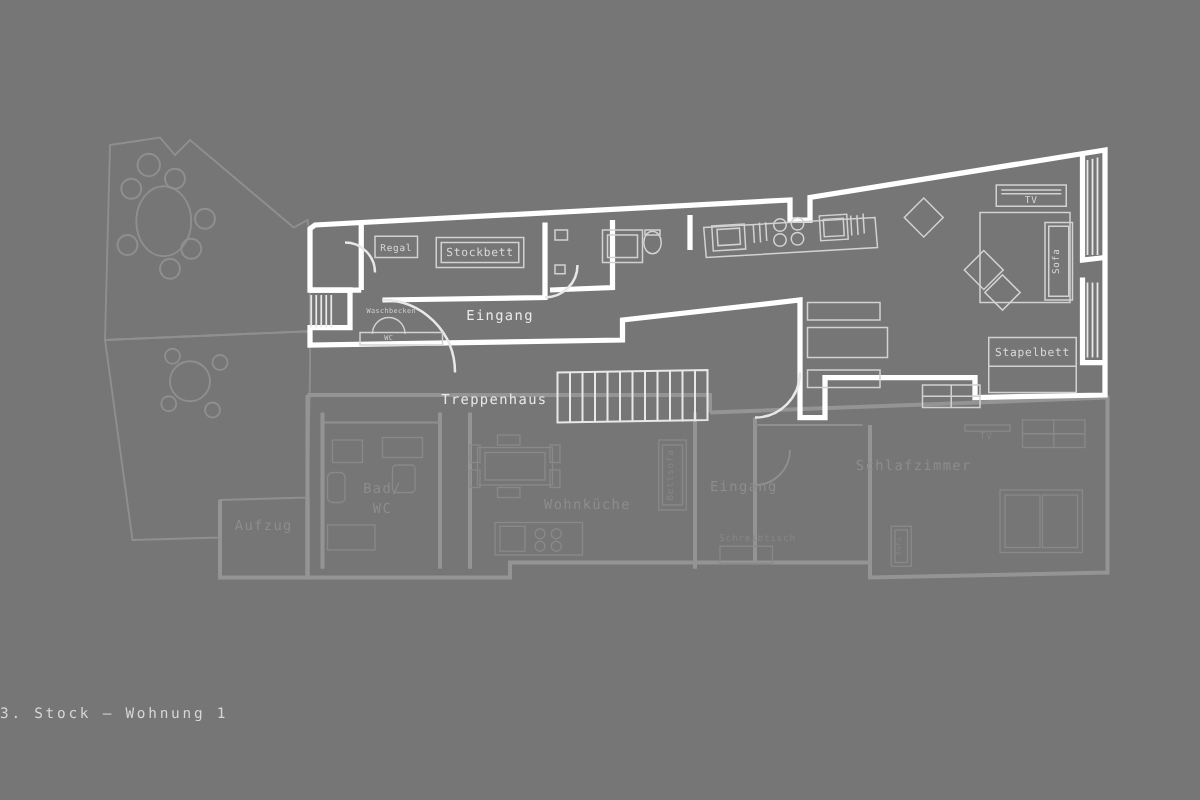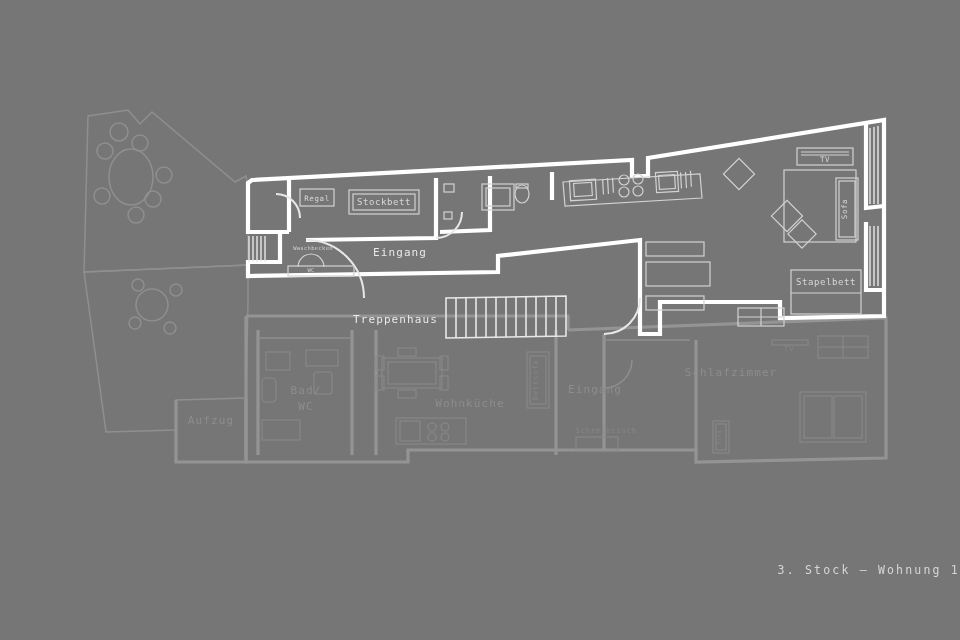--- a/index.html
+++ b/index.html
@@ -44,21 +44,21 @@
   .lbl-dim {
     fill: #8d8d8d;
   }
   .lbl-dim-sm { fill: #868686; }
 
   #title-bar {
     position: absolute;
     left: 0;
     top: 563px;
     width: 960px;
-    text-align: right;
+    text-align: left;
     color: #d6d6d6;
     font-size: 11.5px;
     letter-spacing: 2.2px;
     font-family: "DejaVu Sans Mono", "Liberation Mono", monospace;
     user-select: none;
   }
 </style>
 </head>
 <body>
 

